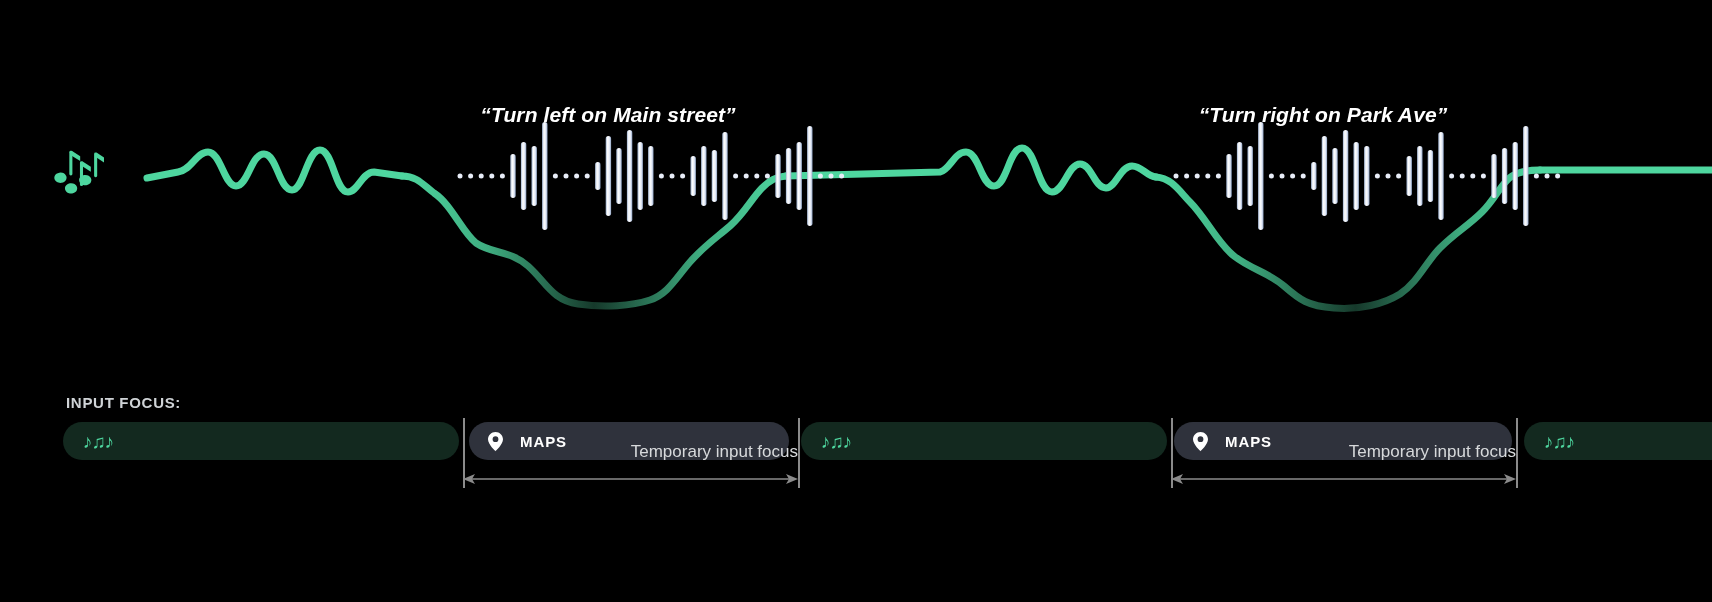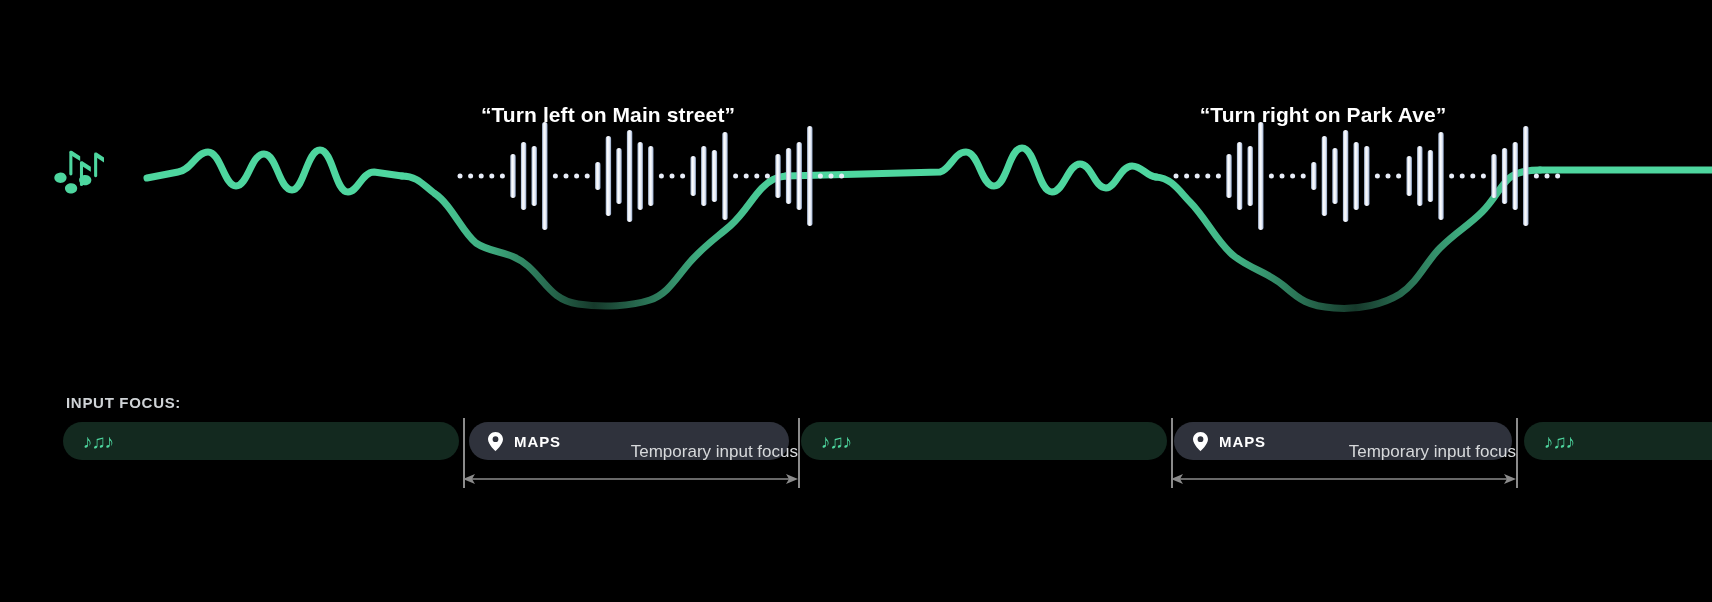--- a/index.html
+++ b/index.html
@@ -34,20 +34,21 @@
     position: absolute;
     left: 0;
     top: 0;
     display: block;
   }
 
   .utterance-caption {
     position: absolute;
     font-size: 21px;
     font-weight: bold;
+    font-style: italic;
     color: #ffffff;
     white-space: nowrap;
     letter-spacing: 0.1px;
   }
 
   
   #timeline-area {
     position: absolute;
     left: 16px;
     top: 360px;
@@ -86,21 +87,21 @@
     font-size: 19px;
     line-height: 1;
     color: #4ed69f;
     letter-spacing: -1px;
   }
   .pill-app-label {
     font-size: 15px;
     font-weight: bold;
     letter-spacing: 0.9px;
     color: #ffffff;
-    margin-left: 10px;
+    margin-left: 16px;
   }
   .pin-icon {
     width: 17px;
     height: 21px;
     flex: 0 0 auto;
     display: block;
   }
 
   .focus-divider {
     position: absolute;

